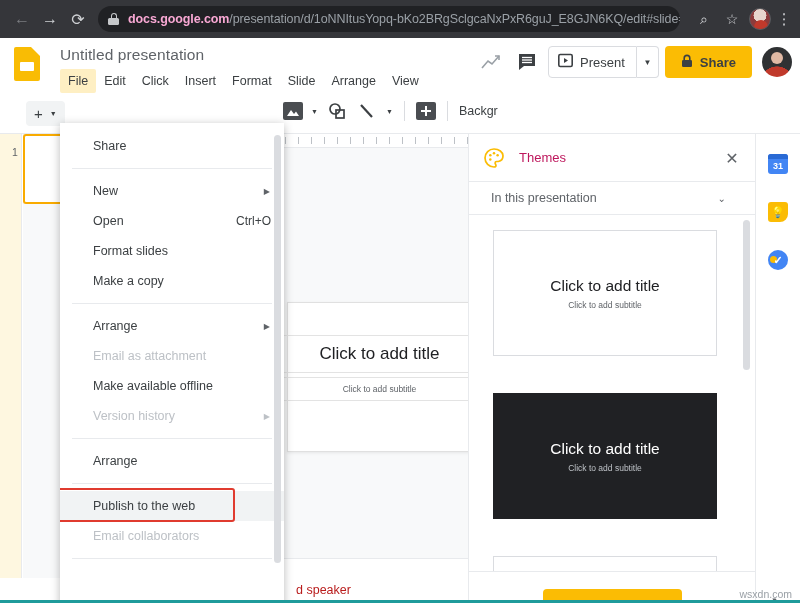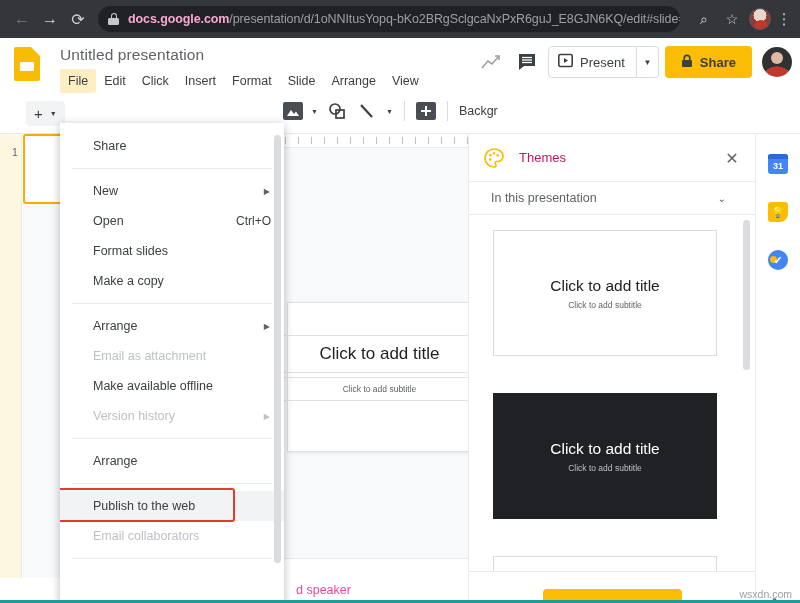--- a/index.html
+++ b/index.html
@@ -161,21 +161,21 @@
     font-size:8.5px; color:#5f6368;
   }
   .canvas-handle-row {
     position:absolute; left:280px; top:418px; width:95px; text-align:center;
     color:#9aa0a6; font-size:13px; letter-spacing:4px;
   }
   .speaker-notes {
     position:absolute; left:255px; top:424px; width:215px; height:120px;
     background:#fff; border-top:1px solid #e8eaed;
   }
-  .notes-text { position:absolute; left:18px; top:24px; font-size:12.5px; color:#ec4899; white-space:nowrap;}
+  .notes-text { position:absolute; left:18px; top:24px; font-size:12.5px; color:#b91c1c; white-space:nowrap;}
 
   
   .dropdown {
     position:absolute; left:60px; top:85px; width:224px; height:518px;
     background:#fff; box-shadow:0 2px 10px rgba(0,0,0,.28); border-radius:0 0 2px 2px;
     padding-top:8px; z-index:40; overflow:hidden;
   }
   .dd-item {
     position:relative; height:30px; display:flex; align-items:center;
     padding:0 12px 0 33px; font-size:12.5px; color:#3c4043; white-space:nowrap;

